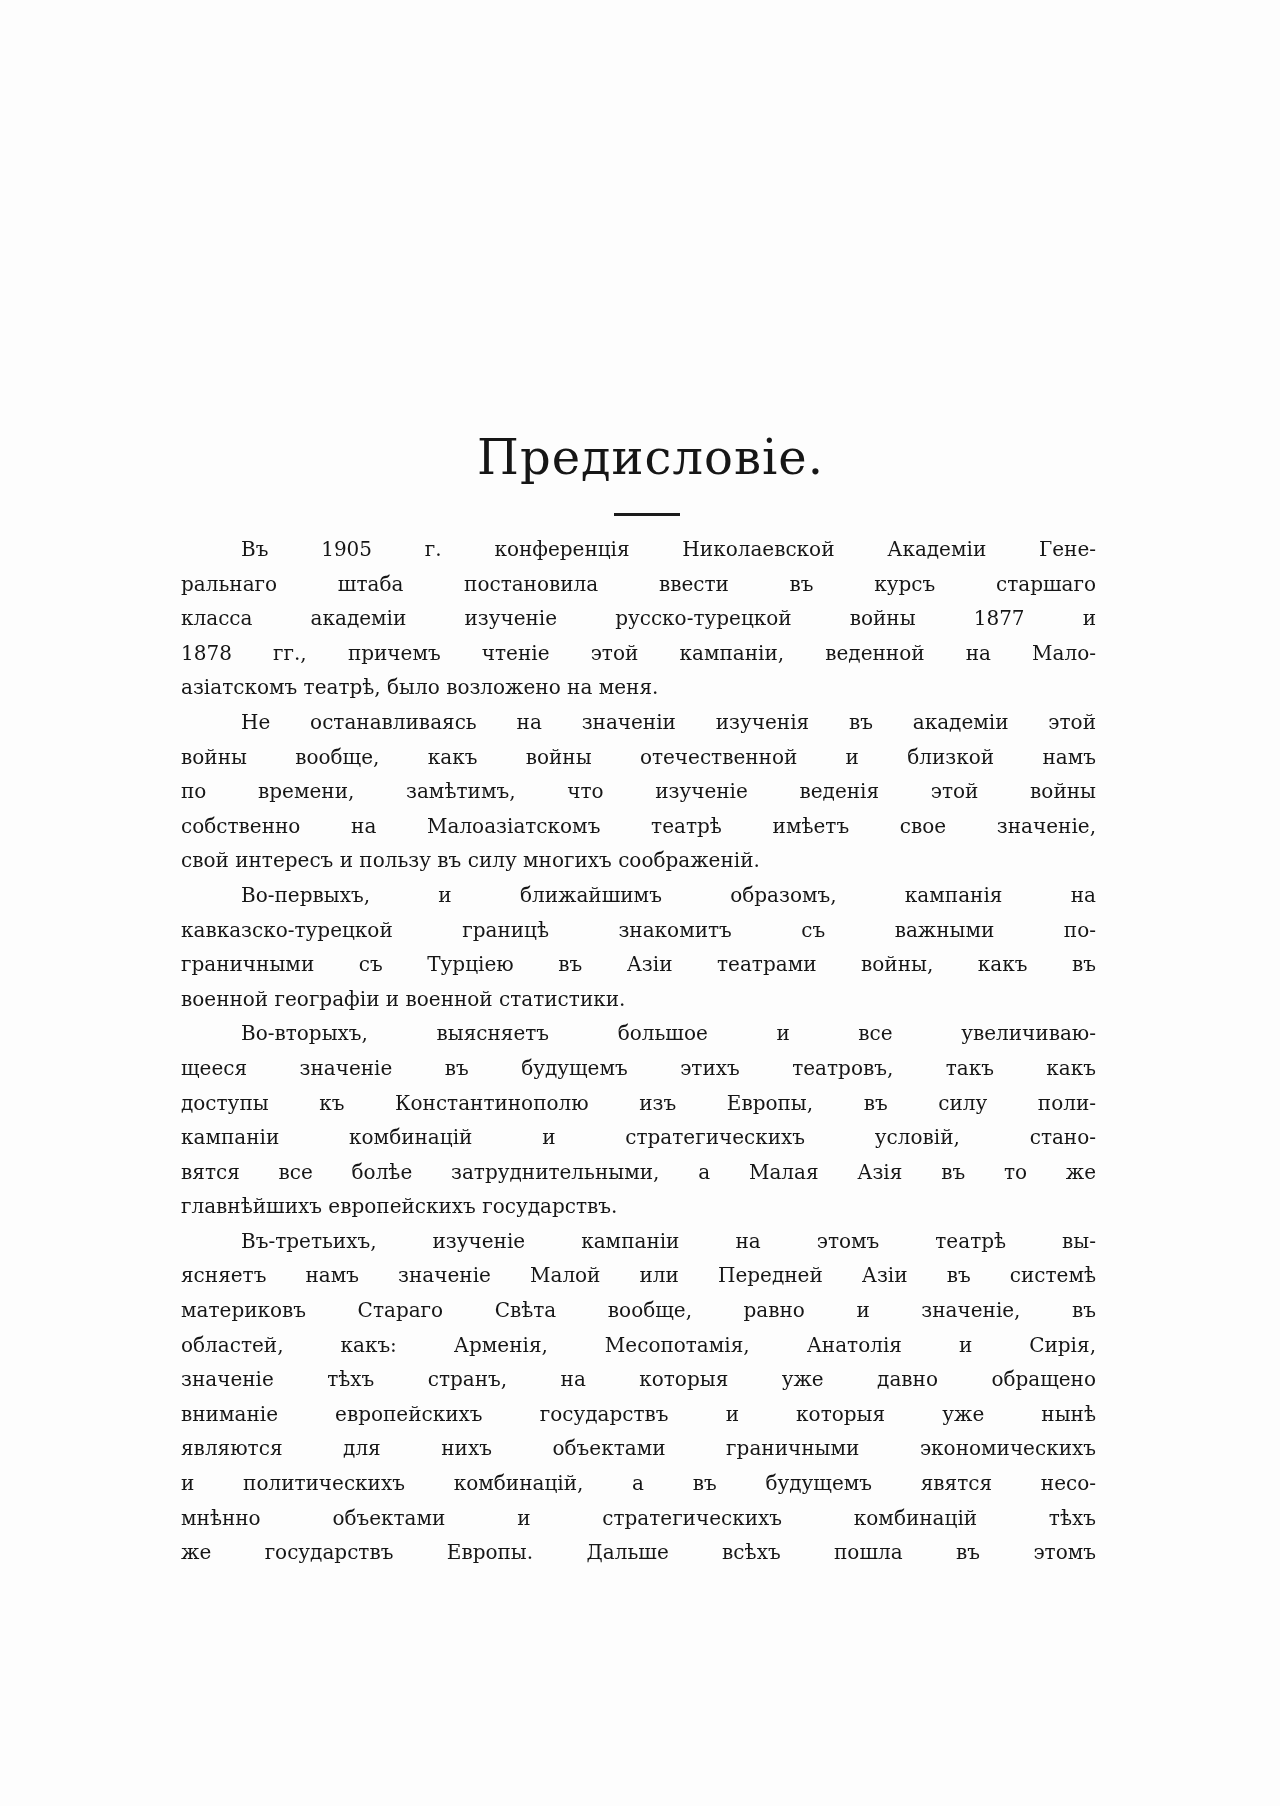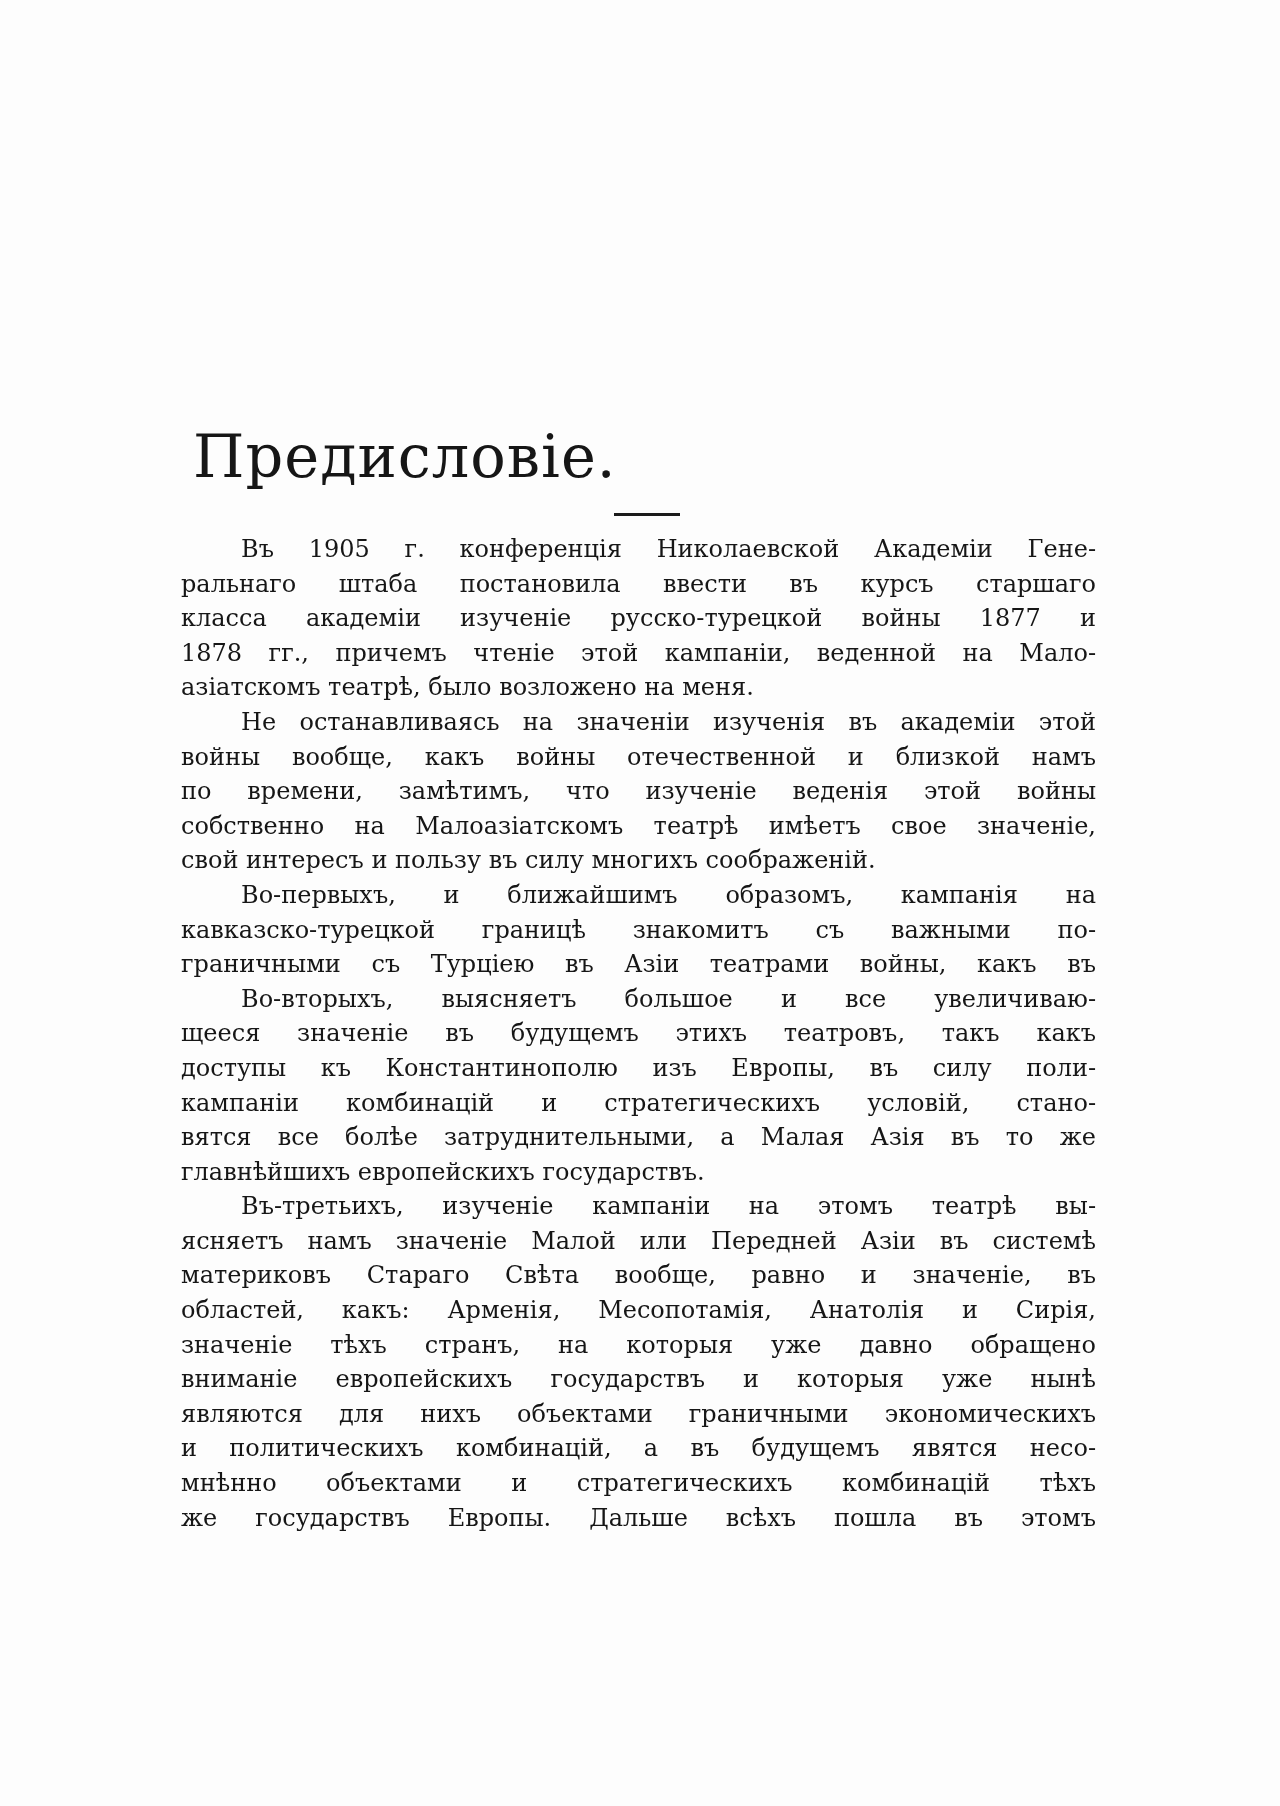--- a/index.html
+++ b/index.html
@@ -18,36 +18,37 @@
   }
   .text-block {
     position: absolute;
     left: 181px;
     top: 0;
     width: 915px;
   }
   .title {
     margin: 0;
     padding-top: 430px;
-    font-size: 59px;
+    font-size: 48px;
     line-height: 54px;
     font-weight: normal;
+    text-align: center;
     transform: translateX(12px);
     letter-spacing: 1px;
   }
   .divider {
     width: 66px;
     height: 3px;
     background: #1b1b1b;
     margin: 29px auto 0 auto;
     transform: translateX(8px);
   }
   .body-text {
     margin-top: 16px;
-    font-size: 24px;
+    font-size: 20px;
     line-height: 34.6px;
   }
   .paragraph {
     margin: 0;
   }
   .line {
     text-align: justify;
     text-align-last: justify;
     text-justify: inter-word;
     white-space: normal;
@@ -82,20 +83,21 @@
           <div class="line indent"><span>Не останавливаясь на значеніи изученія въ академіи этой</span></div>
           <div class="line"><span>войны вообще, какъ войны отечественной и близкой намъ</span></div>
           <div class="line"><span>по времени, замѣтимъ, что изученіе веденія этой войны</span></div>
           <div class="line"><span>собственно на Малоазіатскомъ театрѣ имѣетъ свое значеніе,</span></div>
           <div class="line lastline"><span>свой интересъ и пользу въ силу многихъ соображеній.</span></div>
         </div>
         <div class="paragraph">
           <div class="line indent"><span>Во-первыхъ, и ближайшимъ образомъ, кампанія на</span></div>
           <div class="line"><span>кавказско-турецкой границѣ знакомитъ съ важными по-</span></div>
           <div class="line"><span>граничными съ Турціею въ Азіи театрами войны, какъ въ</span></div>
+          <div class="line lastline"><span>военной географіи и военной статистики.</span></div>
         </div>
         <div class="paragraph">
           <div class="line indent"><span>Во-вторыхъ, выясняетъ большое и все увеличиваю-</span></div>
           <div class="line"><span>щееся значеніе въ будущемъ этихъ театровъ, такъ какъ</span></div>
           <div class="line"><span>доступы къ Константинополю изъ Европы, въ силу поли-</span></div>
           <div class="line"><span>кампаніи комбинацій и стратегическихъ условій, стано-</span></div>
           <div class="line"><span>вятся все болѣе затруднительными, а Малая Азія въ то же</span></div>
           <div class="line lastline"><span>главнѣйшихъ европейскихъ государствъ.</span></div>
         </div>
         <div class="paragraph">

